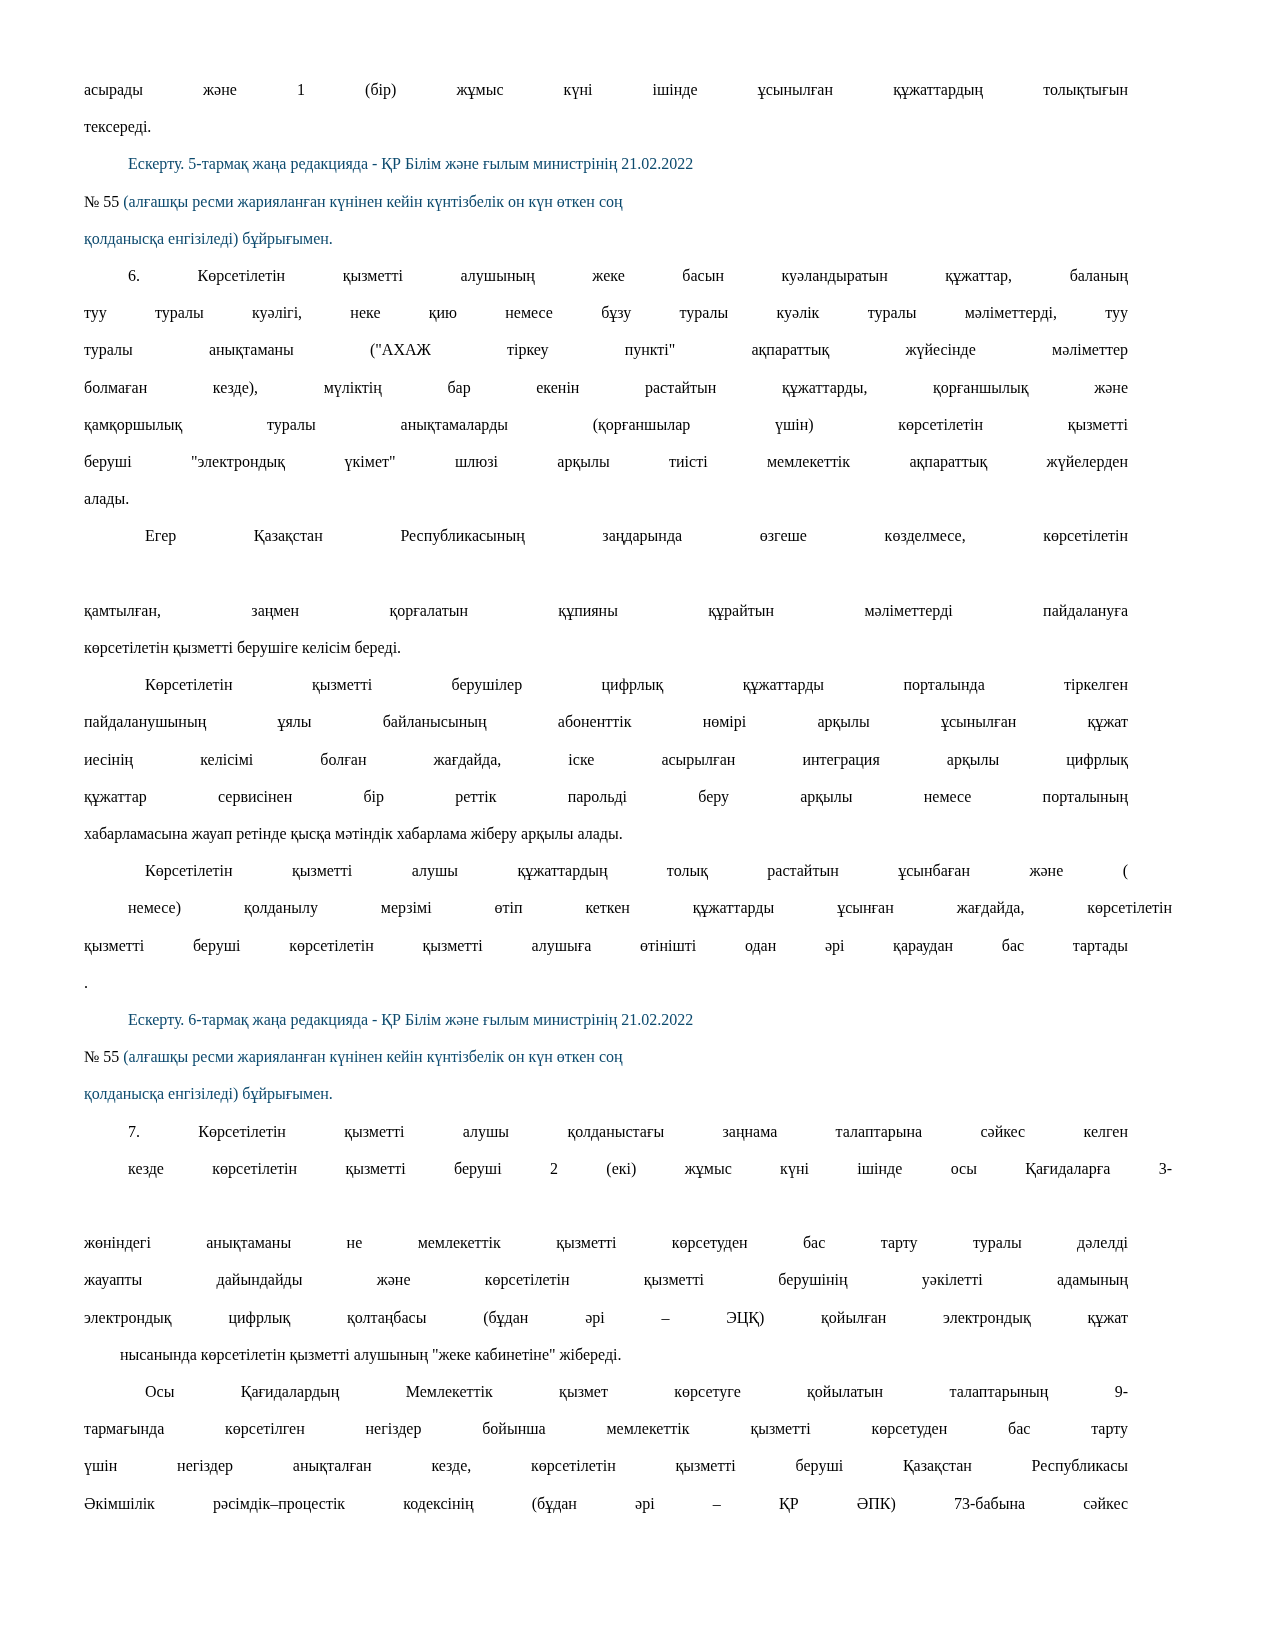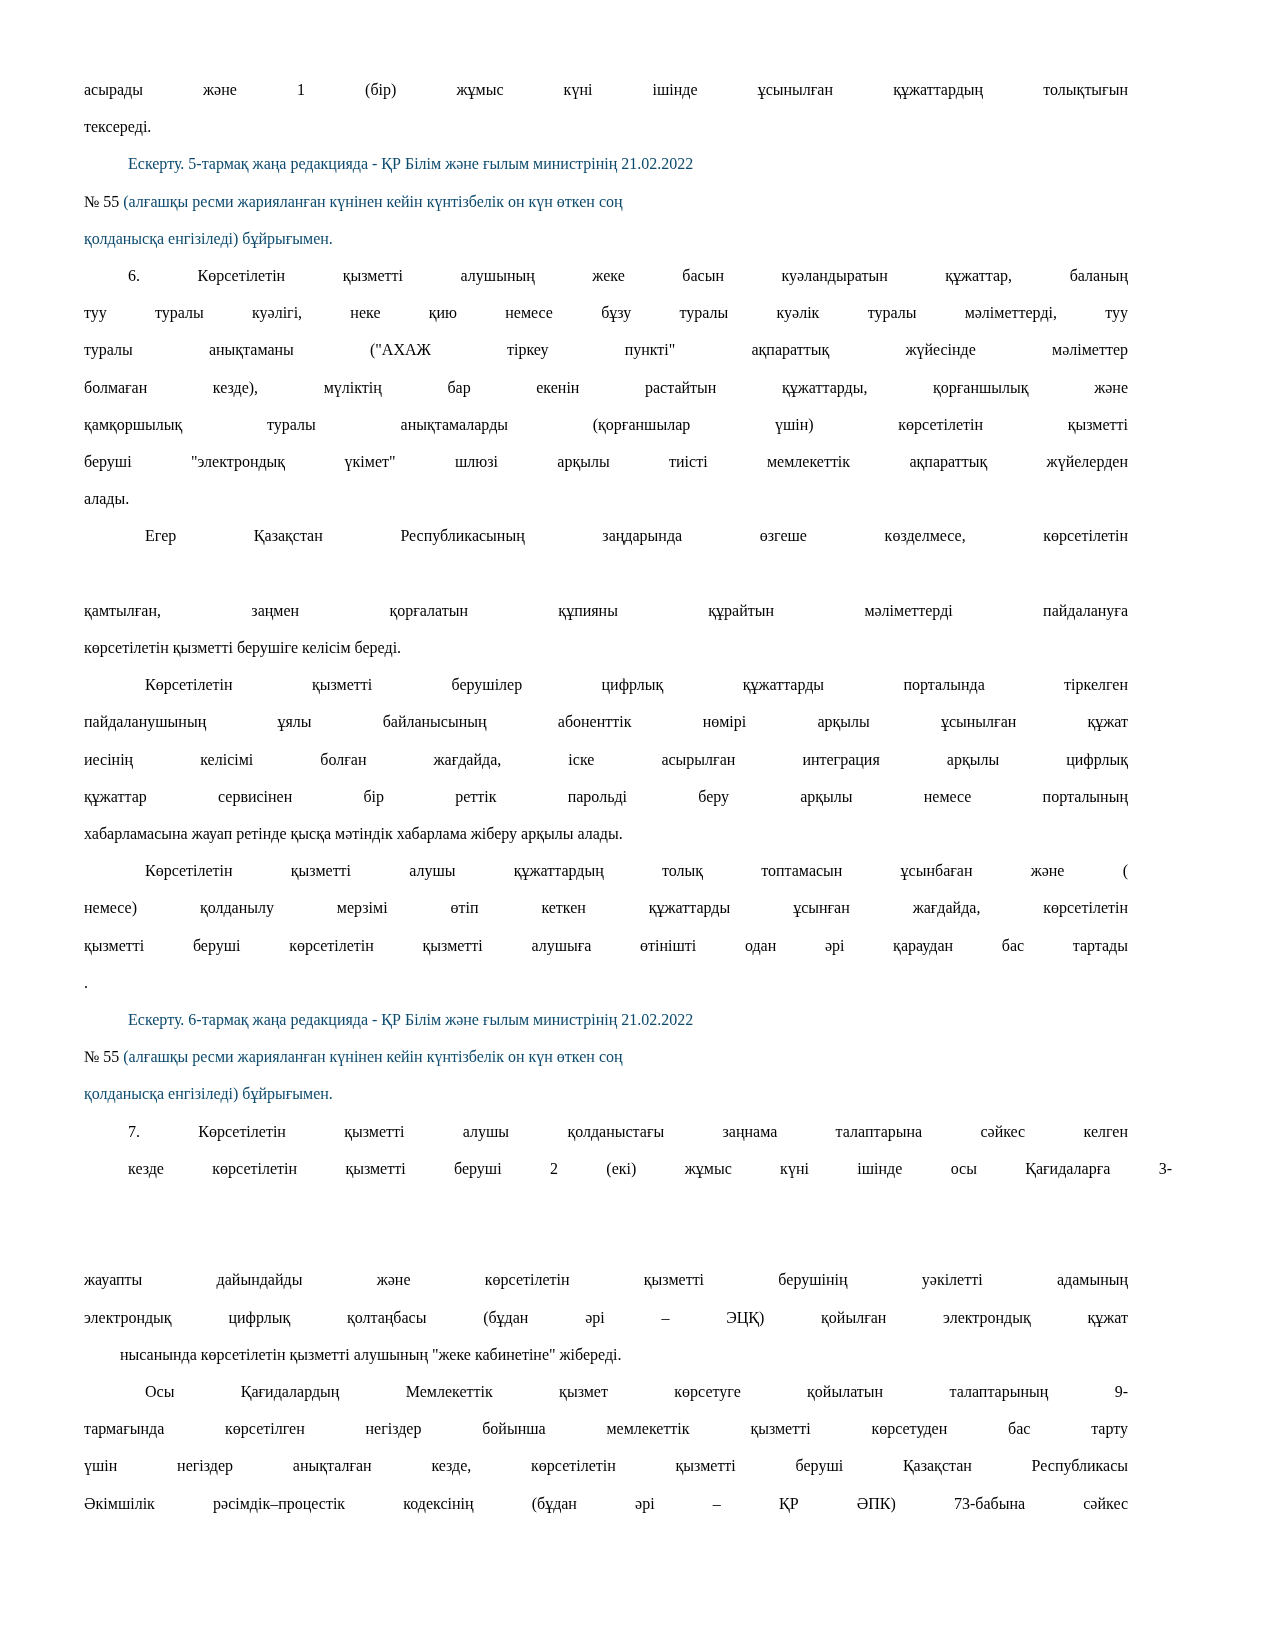--- a/index.html
+++ b/index.html
@@ -41,29 +41,30 @@
     <div class="line" style="top: 444px;">беруші "электрондық үкімет" шлюзі арқылы тиісті мемлекеттік ақпараттық жүйелерден</div>
     <div class="line last" style="top: 481.2px;">алады.</div>
     <div class="line indent2" style="top: 518.4px;">Егер Қазақстан Республикасының заңдарында өзгеше көзделмесе, көрсетілетін</div>
     <div class="line" style="top: 592.8px;">қамтылған, заңмен қорғалатын құпияны құрайтын мәліметтерді пайдалануға</div>
     <div class="line last" style="top: 630px;">көрсетілетін қызметті берушіге келісім береді.</div>
     <div class="line indent2" style="top: 667.2px;">Көрсетілетін қызметті берушілер цифрлық құжаттарды порталында тіркелген</div>
     <div class="line" style="top: 704.4px;">пайдаланушының ұялы байланысының абоненттік нөмірі арқылы ұсынылған құжат</div>
     <div class="line" style="top: 741.6px;">иесінің келісімі болған жағдайда, іске асырылған интеграция арқылы цифрлық</div>
     <div class="line" style="top: 778.8px;">құжаттар сервисінен бір реттік парольді беру арқылы немесе порталының</div>
     <div class="line last" style="top: 816px;">хабарламасына жауап ретінде қысқа мәтіндік хабарлама жіберу арқылы алады.</div>
-    <div class="line indent2" style="top: 853.2px;">Көрсетілетін қызметті алушы құжаттардың толық топтамасын ұсынбаған және (</div>
-    <div class="line" style="top: 890.4px;">немесе) қолданылу мерзімі өтіп кеткен құжаттарды ұсынған жағдайда, көрсетілетін</div>
+    <div class="line indent2" style="top: 853.2px;">Көрсетілетін қызметті алушы құжаттардың толық растайтын ұсынбаған және (</div>
+    <div class="line" style="top: 890.4px; margin-left: 44px;">немесе) қолданылу мерзімі өтіп кеткен құжаттарды ұсынған жағдайда, көрсетілетін</div>
     <div class="line" style="top: 927.6px;">қызметті беруші көрсетілетін қызметті алушыға өтінішті одан әрі қараудан бас тартады</div>
     <div class="line last" style="top: 964.8px;">.</div>
     <div class="line last indent1" style="top: 1002px;"><span class="red">Ескерту. 6-тармақ жаңа редакцияда - ҚР Білім және ғылым министрінің 21.02.2022</span></div>
     <div class="line last" style="top: 1039.2px;"><span>№ 55 </span><span class="red">(алғашқы ресми жарияланған күнінен кейін күнтізбелік он күн өткен соң</span></div>
     <div class="line last" style="top: 1076.4px;"><span class="red">қолданысқа енгізіледі) бұйрығымен.</span></div>
     <div class="line indent1" style="top: 1113.6px;">7. Көрсетілетін қызметті алушы қолданыстағы заңнама талаптарына сәйкес келген</div>
     <div class="line" style="top: 1150.8px; margin-left: 44px;">кезде көрсетілетін қызметті беруші 2 (екі) жұмыс күні ішінде осы Қағидаларға 3-</div>
+    <div class="line" style="top: 1225.2px;">жөніндегі анықтаманы не мемлекеттік қызметті көрсетуден бас тарту туралы дәлелді</div>
     <div class="line" style="top: 1262.4px;">жауапты дайындайды және көрсетілетін қызметті берушінің уәкілетті адамының</div>
     <div class="line" style="top: 1299.6px;">электрондық цифрлық қолтаңбасы (бұдан әрі – ЭЦҚ) қойылған электрондық құжат</div>
     <div class="line last" style="top: 1336.8px; margin-left: 36px;">нысанында көрсетілетін қызметті алушының "жеке кабинетіне" жібереді.</div>
     <div class="line indent2" style="top: 1374px;">Осы Қағидалардың Мемлекеттік қызмет көрсетуге қойылатын талаптарының 9-</div>
     <div class="line" style="top: 1411.2px;">тармағында көрсетілген негіздер бойынша мемлекеттік қызметті көрсетуден бас тарту</div>
     <div class="line" style="top: 1448.4px;">үшін негіздер анықталған кезде, көрсетілетін қызметті беруші Қазақстан Республикасы</div>
     <div class="line" style="top: 1485.6px;">Әкімшілік рәсімдік–процестік кодексінің (бұдан әрі – ҚР ӘПК) 73-бабына сәйкес</div>
   </div>
 
 </body></html>

